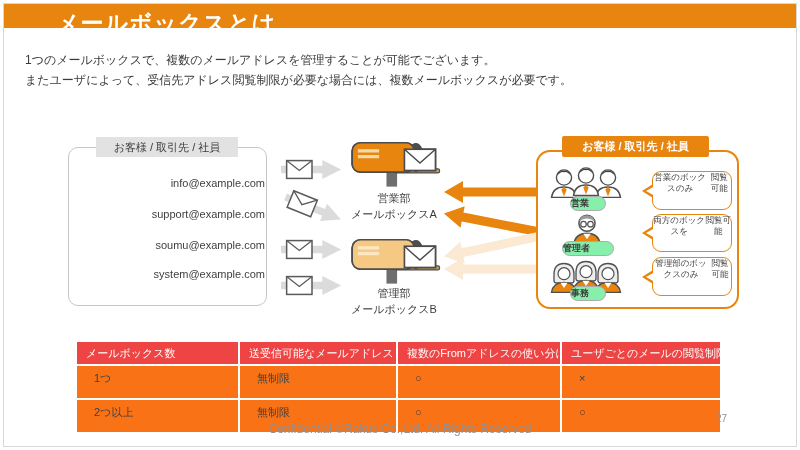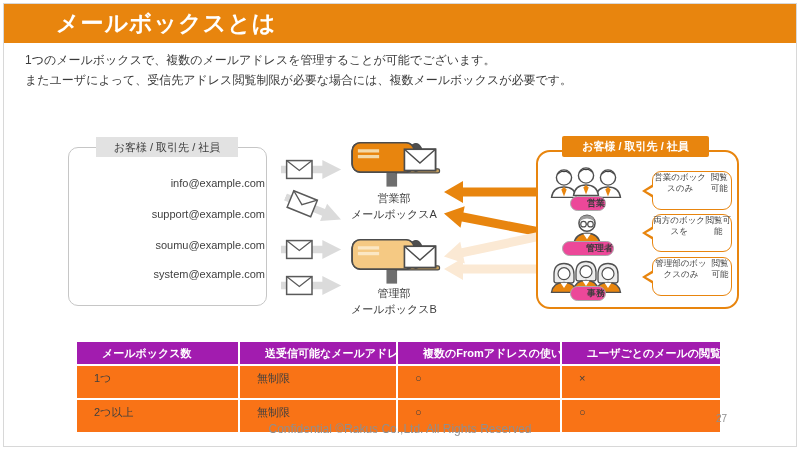--- a/index.html
+++ b/index.html
@@ -1,41 +1,41 @@
 <!DOCTYPE html>
 <html><head>
 <meta charset="utf-8">
 <style>
   html,body{margin:0;padding:0;}
   body{width:800px;height:450px;position:relative;background:#ffffff;
        font-family:"Liberation Sans","DejaVu Sans",sans-serif;color:#3f3f3f;overflow:hidden;}
   .abs{position:absolute;}
   .frame{position:absolute;left:3px;top:3px;right:3px;bottom:3px;border:1px solid #d8d8d8;background:#fff;}
-  .header{position:absolute;left:0;top:0;right:0;height:39px;background:#E8850E;}
+  .header{position:absolute;left:0;top:0;right:0;height:24px;background:#E8850E;}
   .title{position:absolute;left:52px;top:0;line-height:39px;font-size:23px;font-weight:bold;color:#fff;letter-spacing:1px;}
   .intro{position:absolute;left:25px;top:50px;font-size:12px;line-height:20px;color:#3a3a3a;}
   
   .senders-box{position:absolute;left:68px;top:147px;width:197px;height:157px;border:1.5px solid #c6c6c6;border-radius:10px;background:#fff;}
   .senders-label{position:absolute;left:96px;top:137px;width:142px;height:20px;background:#E2E2E2;font-size:11px;line-height:20px;text-align:center;color:#3c3c3c;}
   .email{position:absolute;left:68px;width:197px;text-align:right;font-size:11px;color:#3f3f3f;}
   
   .mailrow{position:absolute;width:62px;height:25px;}
   .tilt{transform:rotate(22deg);}
   
   .mb-label{position:absolute;left:336px;width:116px;text-align:center;font-size:11px;color:#3c3c3c;}
   
   .users-box{position:absolute;left:536px;top:150px;width:199px;height:155px;border:2px solid #E8850E;border-radius:14px;background:#fff;}
   .users-label{position:absolute;left:562px;top:136px;width:147px;height:21px;background:#E8850E;border-radius:2px;color:#fff;font-weight:bold;font-size:11px;line-height:21px;text-align:center;}
-  .pill{position:absolute;background:#ec4899;border:1px solid #ababab;border-radius:8px;font-size:9px;font-weight:bold;color:#3c3c3c;text-align:right;line-height:13px;height:13px;}
+  .pill{position:absolute;background:#86efac;border:1px solid #ababab;border-radius:8px;font-size:9px;font-weight:bold;color:#3c3c3c;text-align:left;line-height:13px;height:13px;}
   .bubble{position:absolute;width:78px;border:1.5px solid #E8850E;border-radius:9px;background:#fff;display:flex;justify-content:center;text-align:center;font-size:8.5px;line-height:11px;color:#3f3f3f;}
   .bubble::before{content:"";position:absolute;left:-11px;top:50%;margin-top:-7px;width:0;height:0;border:7px solid transparent;border-right:11px solid #E8850E;border-left:0;}
   .bubble::after{content:"";position:absolute;left:-7.5px;top:50%;margin-top:-5px;width:0;height:0;border:5px solid transparent;border-right:9px solid #fff;border-left:0;}
   
   .tbl{position:absolute;left:77px;top:342px;display:grid;grid-template-columns:161px 156px 162px 158px;gap:2px;}
-  .th{background:#a21caf;color:#fff;font-size:11px;font-weight:bold;line-height:22px;height:22px;padding-left:25px;white-space:nowrap;overflow:hidden;}
+  .th{background:#ef4444;color:#fff;font-size:11px;font-weight:normal;line-height:22px;height:22px;padding-left:9px;white-space:nowrap;overflow:hidden;}
   .td{background:#f97316;color:#3f3f3f;font-size:11px;line-height:24px;height:32px;padding-left:17px;}
   .footer-conf{position:absolute;left:0;right:0;top:422px;text-align:center;font-size:12px;color:#8f8f8f;}
   .footer-page{position:absolute;left:716px;top:413px;font-size:10px;color:#8f8f8f;}
 </style>
 </head>
 <body>
 
 <svg width="0" height="0" style="position:absolute" aria-hidden="true">
   <defs>
     <symbol id="ic-mailrow" viewBox="0 0 66 26">

